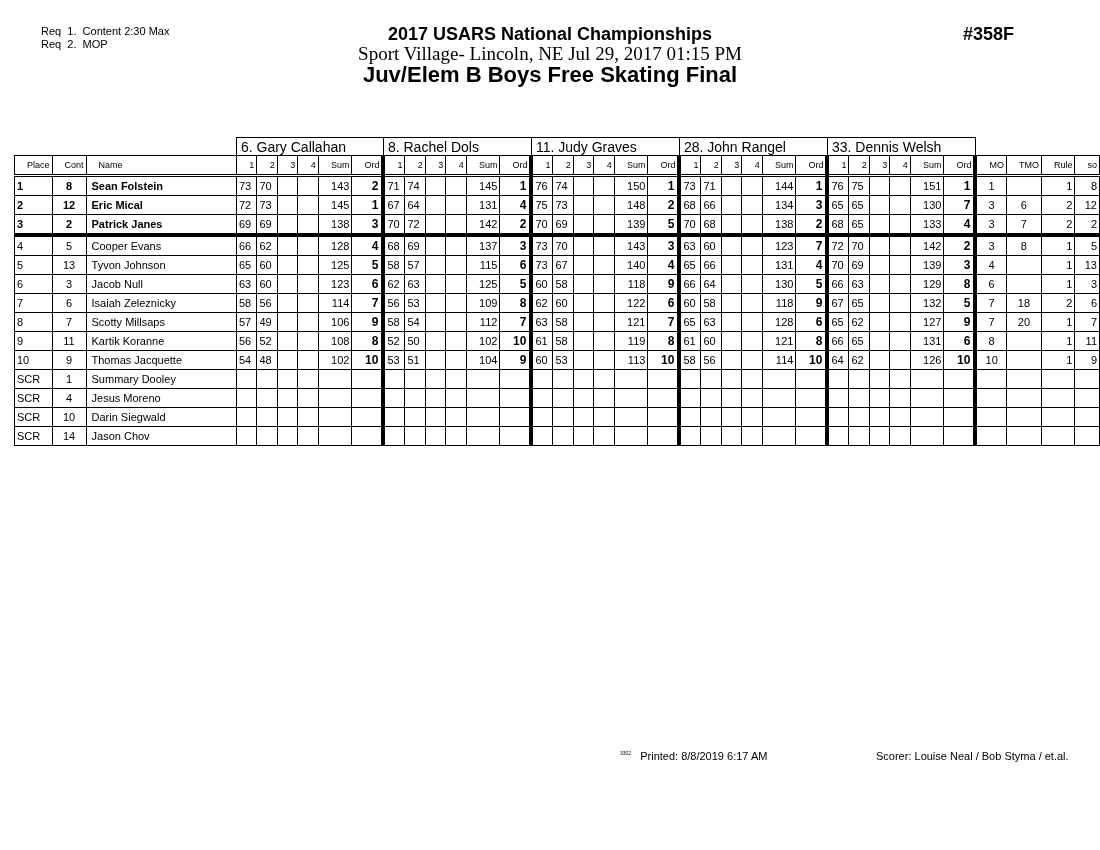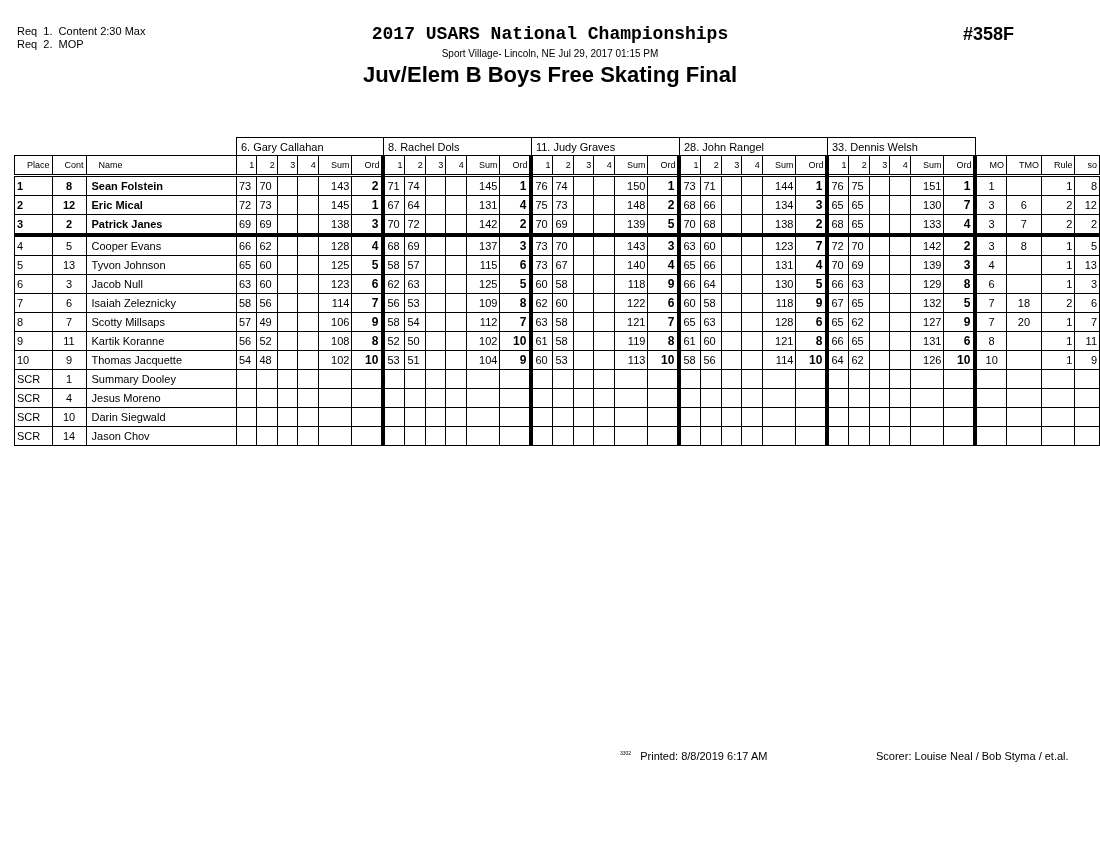--- a/index.html
+++ b/index.html
@@ -1,28 +1,28 @@
 <!DOCTYPE html>
 <html><head>
 <meta charset="utf-8">
 <style>
   html, body { margin:0; padding:0; background:#ffffff; }
   body { width:1100px; height:850px; position:relative; overflow:hidden; font-family:"Liberation Sans", sans-serif; color:#000; }
   .req { position:absolute; left:17px; top:25px; font-size:11px; line-height:13px; }
-  .req div { white-space:pre; }
+  .req div { white-space:pre;margin-left:24px; }
   .hdr { position:absolute; left:340px; width:420px; top:24px; text-align:center; }
-  .hdr .t1 { font-size:18px; font-weight:bold; line-height:21px;font-family:Liberation Mono, monospace; }
-  .hdr .t2 { font-size:10px; line-height:17px; }
+  .hdr .t1 { font-size:18px; font-weight:bold; line-height:21px; }
+  .hdr .t2 { font-size:19px; line-height:17px;font-family:Liberation Serif, serif; }
   .hdr .t3 { font-size:22px; font-weight:bold; line-height:25px; }
   .hdr .t4 { font-size:17px; line-height:22px; }
   .evno { position:absolute; left:963px; top:24px; font-size:18px; font-weight:bold; }
 
   table.res { position:absolute; left:14px; top:137px; border-collapse:collapse; table-layout:fixed; font-size:11px; }
   table.res td { border:1px solid #000; padding:0 2px; height:18px; white-space:nowrap; overflow:hidden; }
-  table.res tr.judges td { height:17px; font-size:11px; }
+  table.res tr.judges td { height:17px; font-size:14px; }
   table.res tr.judges td.blank { border:none; }
   table.res tr.judges td.jname { border:1px solid #000; border-bottom:none; padding-left:4px; }
   table.res tr.colhdr td { font-size:9px; height:18px; border-bottom:3px double #000;padding-left:12px; }
   table.res td.c { text-align:center; }
   table.res td.r { text-align:right; }
   table.res td.ord { text-align:right; font-weight:bold; font-size:12px; border-right:4px solid #000; padding-right:3px; }
   table.res td.ordh { border-right:4px solid #000; }
   table.res td.lb { border-left:4px solid #000; }
   table.res tr.top td { font-weight:bold; }
   table.res tr.top td.sc, table.res tr.top td.sm { font-weight:normal; }

